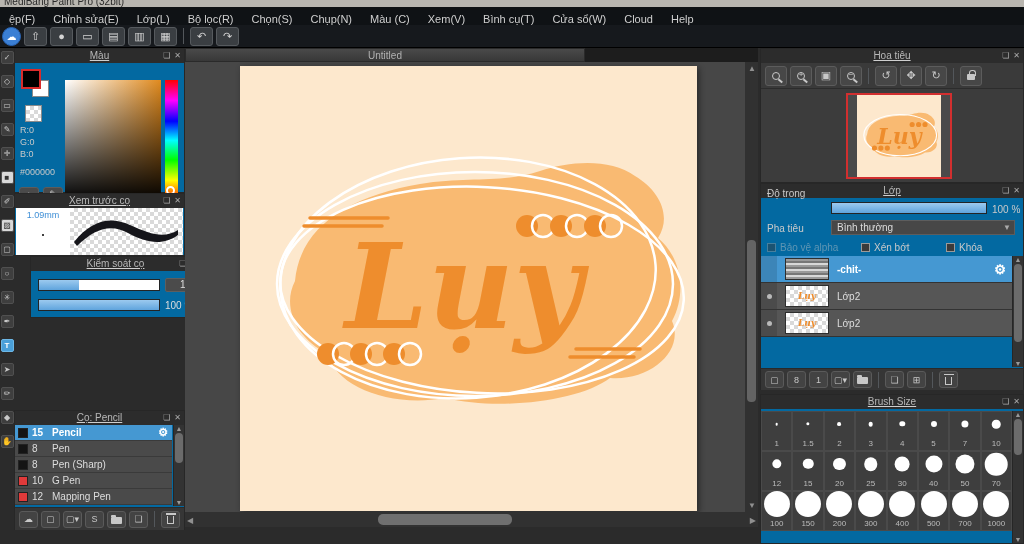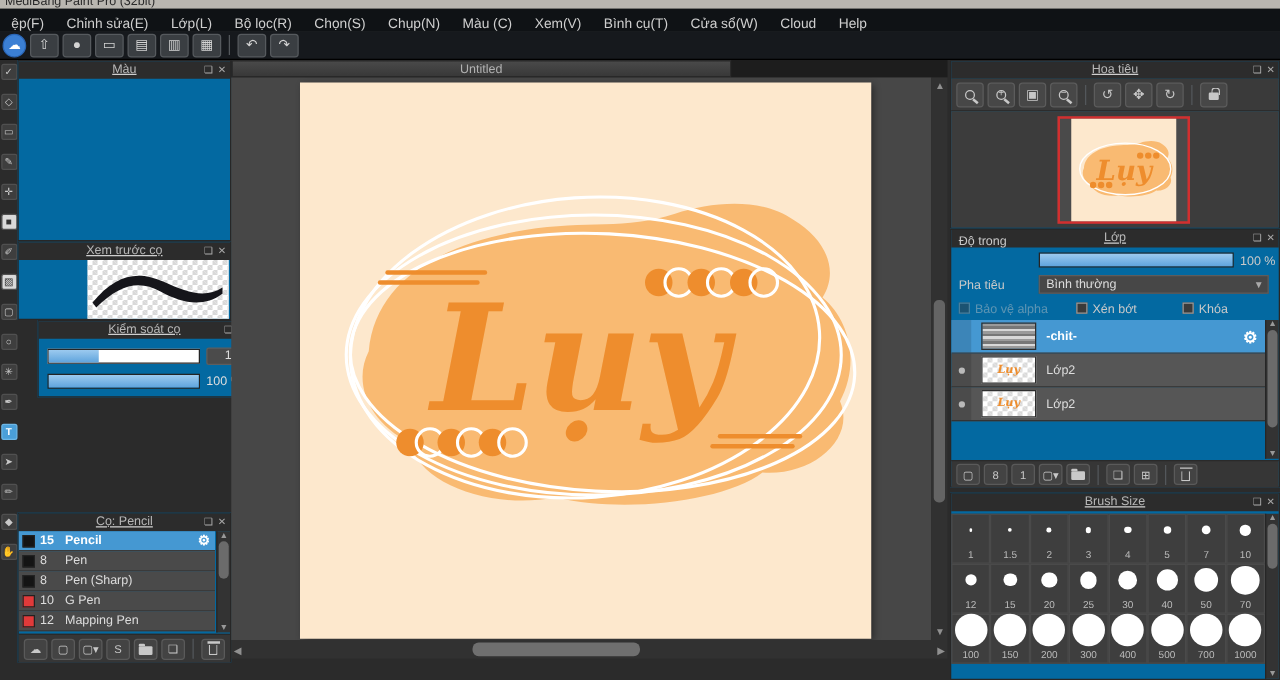--- a/index.html
+++ b/index.html
@@ -169,29 +169,48 @@
   </div>
 
 <div class="panel" id="panel-color" style="left:14px;top:48px;width:171px;height:145px;">
   <div class="panel-header">
     <span>Màu</span>
     <span class="hicons">
         <span>❏</span>
         <span>✕</span>
       </span>
   </div>
+  <div style="position:relative;height:129px;">
+    <div id="swatch-bg"></div>
+    <div id="swatch-fg"></div>
+    <div id="swatch-transparent" class="checker"></div>
+    <span class="rgb-label" style="top:62px;">R:0</span>
+    <span class="rgb-label" style="top:74px;">G:0</span>
+    <span class="rgb-label" style="top:86px;">B:0</span>
+    <span class="rgb-label" style="top:104px;">#000000</span>
+    <div class="mini-btn" style="position:absolute;left:4px;top:124px;">◐</div>
+    <div class="mini-btn" style="position:absolute;left:28px;top:124px;">✎</div>
+    <div id="sv-square"></div>
+    <div id="hue-bar">
+        <div id="hue-marker"></div>
+      </div>
+  </div>
 </div>
 
 <div class="panel" id="panel-preview" style="left:14px;top:193px;width:171px;height:63px;">
   <div class="panel-header">
     <span>Xem trước cọ</span>
     <span class="hicons">
         <span>❏</span>
         <span>✕</span>
       </span>
+  </div>
+  <div id="preview-box">
+    <span id="preview-size">1.09mm</span>
+    <div id="preview-dot"></div>
   </div>
   <div id="preview-stroke" class="checker">
     <svg viewBox="0 0 113 47">
       <path d="M4,34 C22,12 40,8 60,17 C80,26 94,31 108,22 L108,27 C93,38 76,35 58,25 C42,16 26,19 7,38 Z" fill="#15151a"></path>
     </svg>
   </div>
 </div>
 
 <div class="panel" id="panel-control" style="left:30px;top:256px;width:171px;height:62px;">
   <div class="panel-header">

